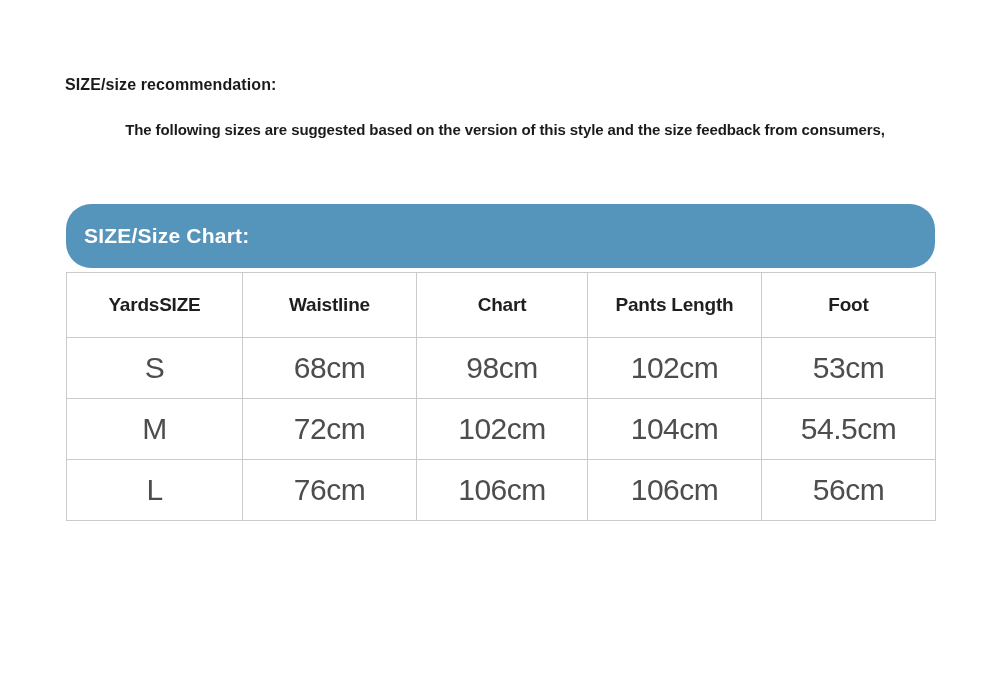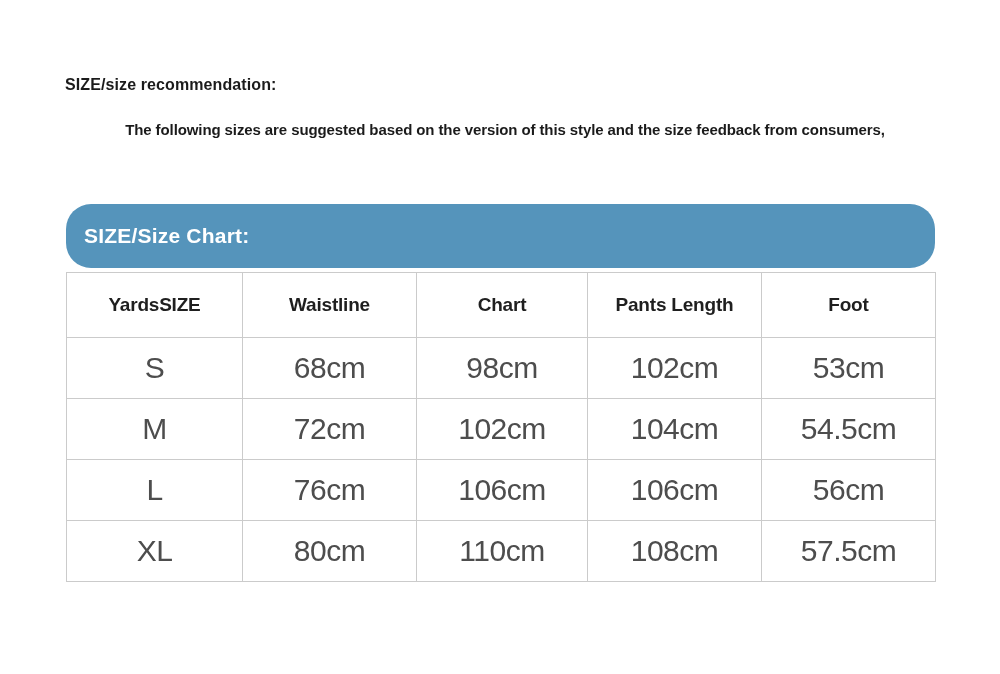--- a/index.html
+++ b/index.html
@@ -131,23 +131,16 @@
           <td>104cm</td>
           <td>54.5cm</td>
         </tr>
         <tr>
           <td>L</td>
           <td>76cm</td>
           <td>106cm</td>
           <td>106cm</td>
           <td>56cm</td>
         </tr>
-        <tr>
-          <td>XL</td>
-          <td>80cm</td>
-          <td>110cm</td>
-          <td>108cm</td>
-          <td>57.5cm</td>
-        </tr>
       </tbody>
   </table>
 
 </div>
 
 </body></html>

